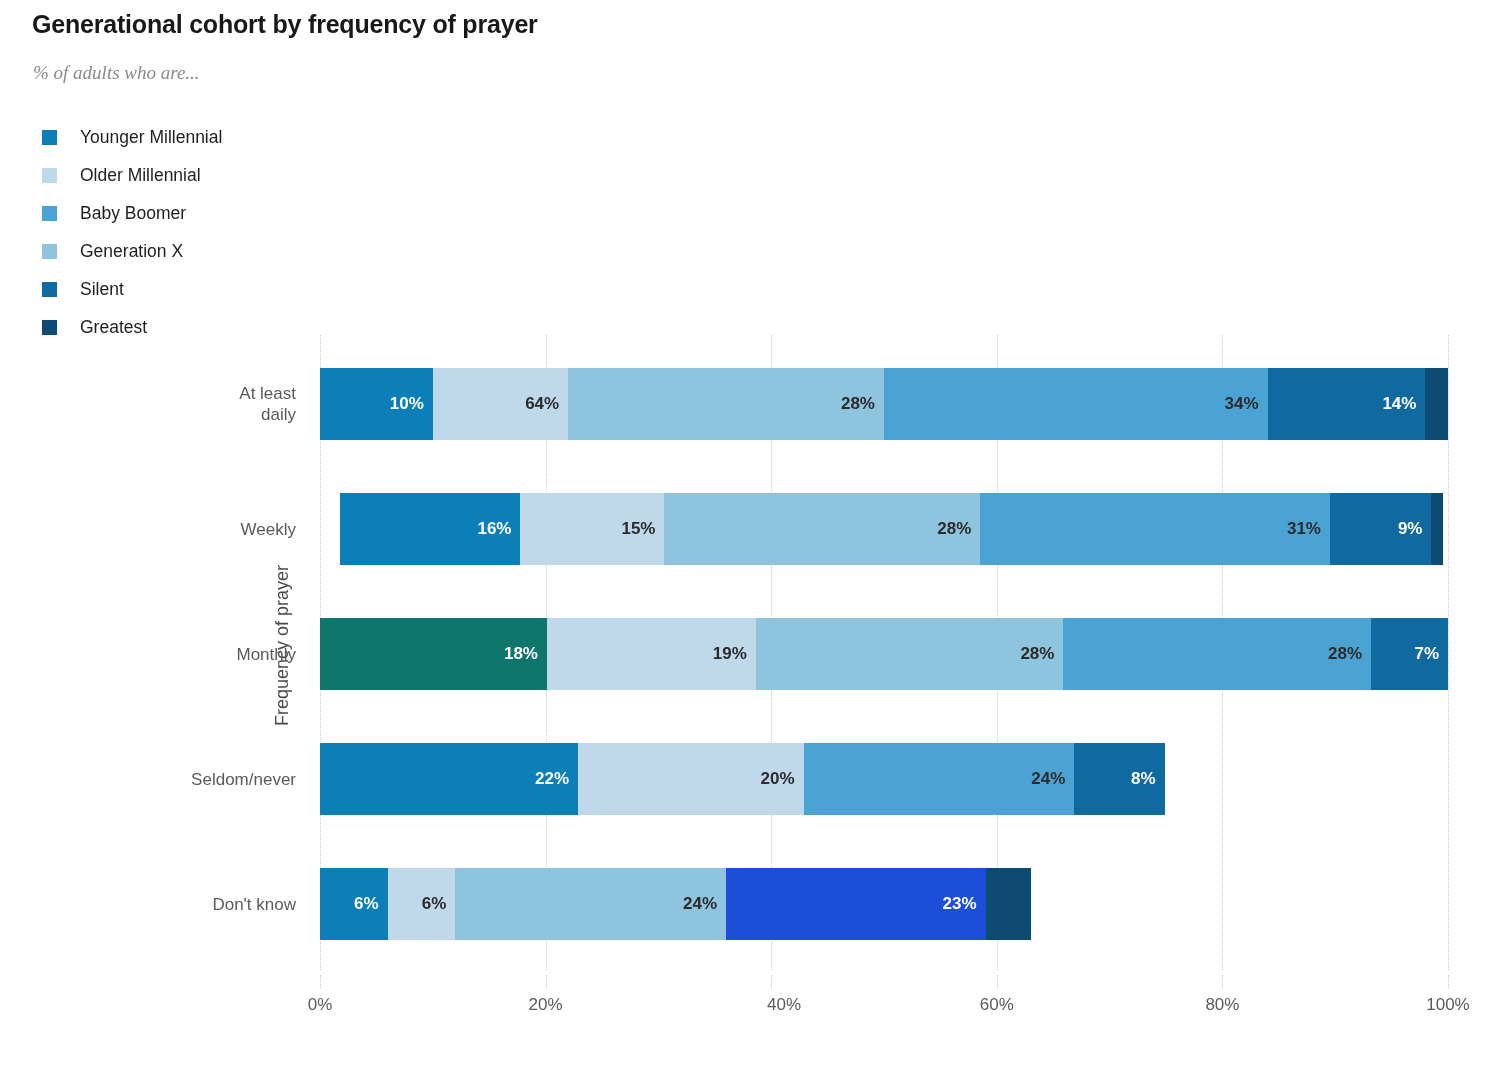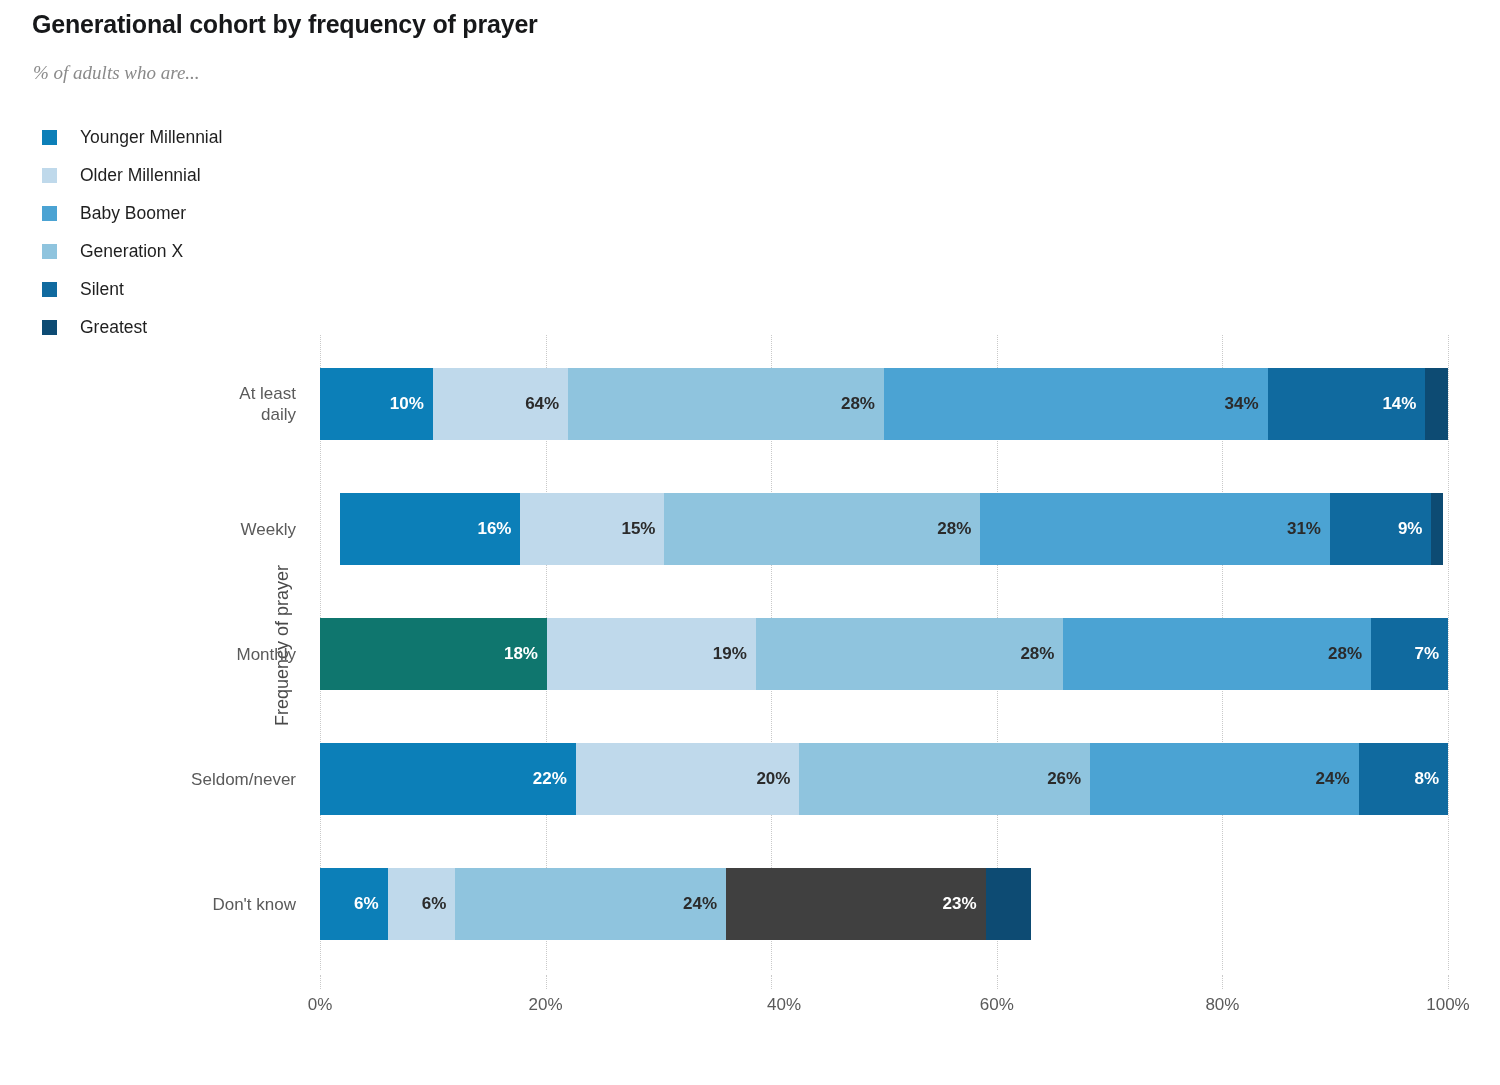--- a/index.html
+++ b/index.html
@@ -248,44 +248,41 @@
     <div class="ycat" style="top: 308.5px;">
       <div>Monthly</div>
     </div>
     <div class="bar-row" style="top: 408px; height: 72px;">
       <div class="seg" style="width: 258px; background: rgb(12, 127, 184);">
         <span class="seg-label light">22%</span>
       </div>
       <div class="seg" style="width: 225.6px; background: rgb(191, 217, 235);">
         <span class="seg-label dark">20%</span>
       </div>
-      <div class="seg" style="width: 293.28px; background: rgb(143, 196, 222);">
-        <span class="seg-label dark">26%</span>
-      </div>
       <div class="seg" style="width: 270.72px; background: rgb(75, 163, 211);">
         <span class="seg-label dark">24%</span>
       </div>
       <div class="seg" style="width: 90.24px; background: rgb(16, 106, 159);">
         <span class="seg-label light">8%</span>
       </div>
     </div>
     <div class="ycat" style="top: 433.5px;">
       <div>Seldom/never</div>
     </div>
     <div class="bar-row" style="top: 533px; height: 72px;">
       <div class="seg" style="width: 67.68px; background: rgb(12, 127, 184);">
         <span class="seg-label light">6%</span>
       </div>
       <div class="seg" style="width: 67.68px; background: rgb(191, 217, 235);">
         <span class="seg-label dark">6%</span>
       </div>
       <div class="seg" style="width: 270.72px; background: rgb(143, 196, 222);">
         <span class="seg-label dark">24%</span>
       </div>
-      <div class="seg" style="width: 259.44px; background: #404040; padding-left: 43px;">
+      <div class="seg" style="width: 259.44px; background: #1d4ed8; padding-left: 43px;">
         <span class="seg-label light">23%</span>
       </div>
       <div class="seg" style="width: 45.12px; background: rgb(13, 75, 115);"></div>
     </div>
     <div class="ycat" style="top: 558.5px;">
       <div>Don't know</div>
     </div>
   </div>
 
 <div id="xaxis">

